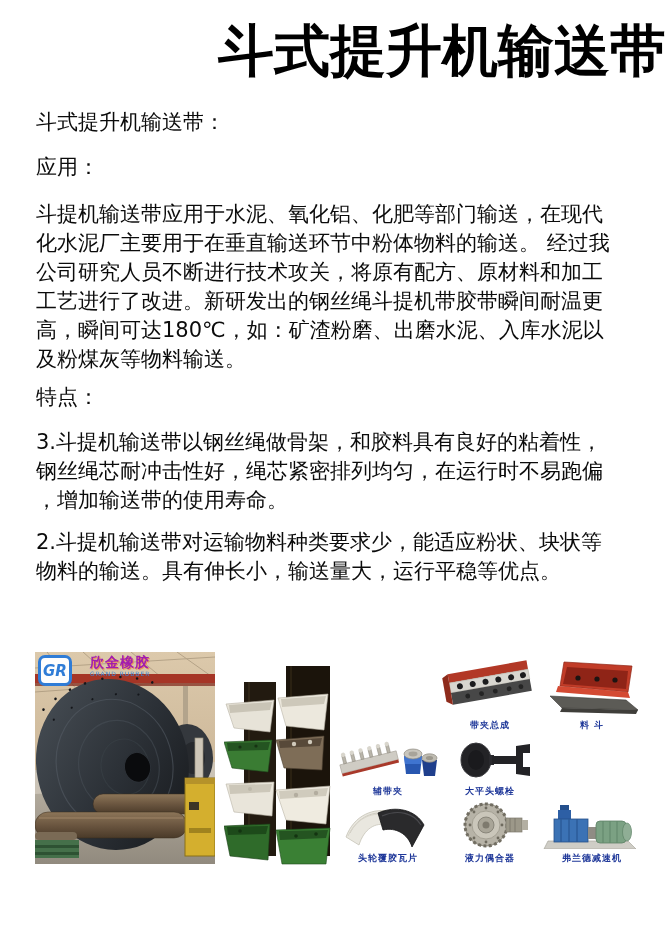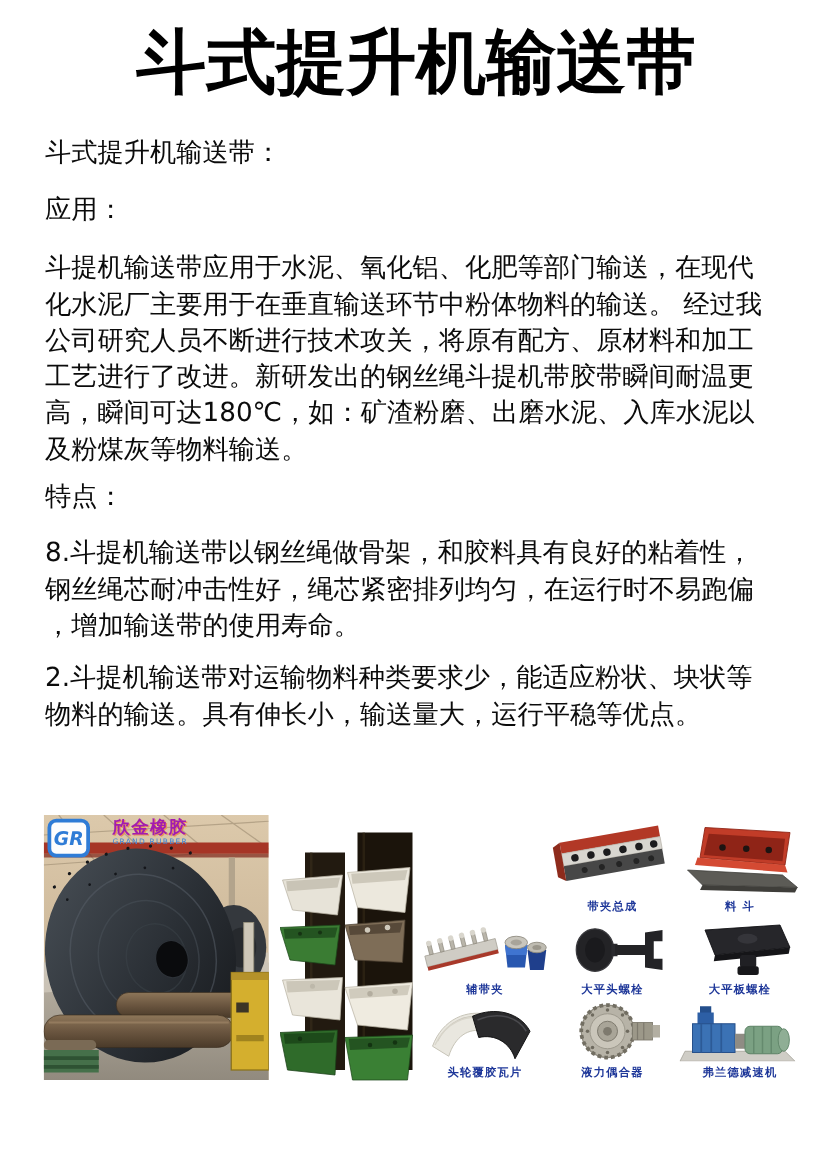--- a/index.html
+++ b/index.html
@@ -1,18 +1,18 @@
 <!DOCTYPE html>
 <html><head>
 <meta charset="utf-8">
 <style>
   html,body{margin:0;padding:0;background:#ffffff;}
   .page{position:relative;width:666px;height:930px;background:#ffffff;overflow:hidden;
         font-family:"DejaVu Sans","Liberation Sans",sans-serif;color:#111;}
-  .title{position:absolute;top:18px;left:0;width:666px;text-align:center;
+  .title{position:absolute;top:18px;left:0;width:666px;text-align:right;
          font-size:56px;line-height:66px;font-weight:bold;color:#000;margin:0;}
   .content{position:absolute;top:108px;left:36px;width:600px;font-size:21px;line-height:29px;color:#0b0b0b;}
   .content p{margin:0;white-space:pre-line;}
   .p-intro{margin-bottom:16px !important;}
   .p-app-label{margin-bottom:18px !important;}
   .p-app-text{margin-bottom:9px !important;}
   .p-feat-label{margin-bottom:16px !important;}
   .p-feat1{margin-bottom:13px !important;}
   .gallery{position:absolute;top:650px;left:0;width:666px;height:240px;}
   .factory-photo{position:absolute;left:35px;top:2px;width:180px;height:212px;}
@@ -42,21 +42,21 @@
   <div class="content">
     <p class="p-intro">斗式提升机输送带：</p>
     <p class="p-app-label">应用：</p>
     <p class="p-app-text">斗提机输送带应用于水泥、氧化铝、化肥等部门输送，在现代
 化水泥厂主要用于在垂直输送环节中粉体物料的输送。 经过我
 公司研究人员不断进行技术攻关，将原有配方、原材料和加工
 工艺进行了改进。新研发出的钢丝绳斗提机带胶带瞬间耐温更
 高，瞬间可达180℃，如：矿渣粉磨、出磨水泥、入库水泥以
 及粉煤灰等物料输送。</p>
     <p class="p-feat-label">特点：</p>
-    <p class="p-feat1">8.斗提机输送带以钢丝绳做骨架，和胶料具有良好的粘着性，
+    <p class="p-feat1">3.斗提机输送带以钢丝绳做骨架，和胶料具有良好的粘着性，
 钢丝绳芯耐冲击性好，绳芯紧密排列均匀，在运行时不易跑偏
 ，增加输送带的使用寿命。</p>
     <p>2.斗提机输送带对运输物料种类要求少，能适应粉状、块状等
 物料的输送。具有伸长小，输送量大，运行平稳等优点。</p>
   </div>
 
   <div class="gallery">
 
     <div class="factory-photo">
       <svg width="180" height="212" viewBox="0 0 180 212">
@@ -260,30 +260,20 @@
       <svg width="100" height="44" viewBox="0 0 100 44">
         <ellipse cx="36" cy="22" rx="15" ry="17" fill="#232326" stroke="#3a3a3e" stroke-width="1"></ellipse>
         <ellipse cx="36" cy="22" rx="8" ry="10" fill="#1a1a1d"></ellipse>
         <rect x="49" y="17" width="5" height="10" fill="#2a2a2e"></rect>
         <rect x="52" y="18" width="24" height="8" fill="#232326"></rect>
         <path d="M76,8 L90,6 L90,15 L83,15 L83,29 L90,29 L90,38 L76,36 Z" fill="#232326"></path>
       </svg>
       <div class="plabel">大平头螺栓</div>
     </div>
 
-    <div class="cell c23">
-      <svg width="100" height="44" viewBox="0 0 100 44">
-        <polygon points="22,6 82,2 90,20 30,26" fill="#26262a" stroke="#0f0f12" stroke-width="0.7"></polygon>
-        <polygon points="30,26 90,20 89,25 29,31" fill="#151518"></polygon>
-        <ellipse cx="56" cy="13" rx="8" ry="4" fill="#35353a"></ellipse>
-        <rect x="50" y="26" width="13" height="10" rx="2" fill="#202024"></rect>
-        <rect x="48" y="35" width="17" height="7" rx="2" fill="#17171a"></rect>
-      </svg>
-      <div class="plabel">大平板螺栓</div>
-    </div>
 
     <div class="cell c31">
       <svg width="100" height="48" viewBox="0 0 100 48">
         <path d="M8,36 C16,14 36,6 54,11 L49,24 C37,21 26,28 21,44 Z" fill="#e9e7df" stroke="#c7c4b8" stroke-width="0.8"></path>
         <path d="M12,32 C20,16 36,9 51,13" fill="none" stroke="#cdcabf" stroke-width="1"></path>
         <path d="M10,35 C18,17 35,10 52,14" fill="none" stroke="#d8d5ca" stroke-width="1"></path>
         <path d="M40,12 C58,4 78,9 86,24 L74,46 C70,33 58,26 45,29 Z" fill="#2a2a2c" stroke="#141415" stroke-width="0.8"></path>
         <path d="M44,15 C60,8 76,12 83,24" fill="none" stroke="#4a4a4e" stroke-width="1.2"></path>
       </svg>
       <div class="plabel">头轮覆胶瓦片</div>

